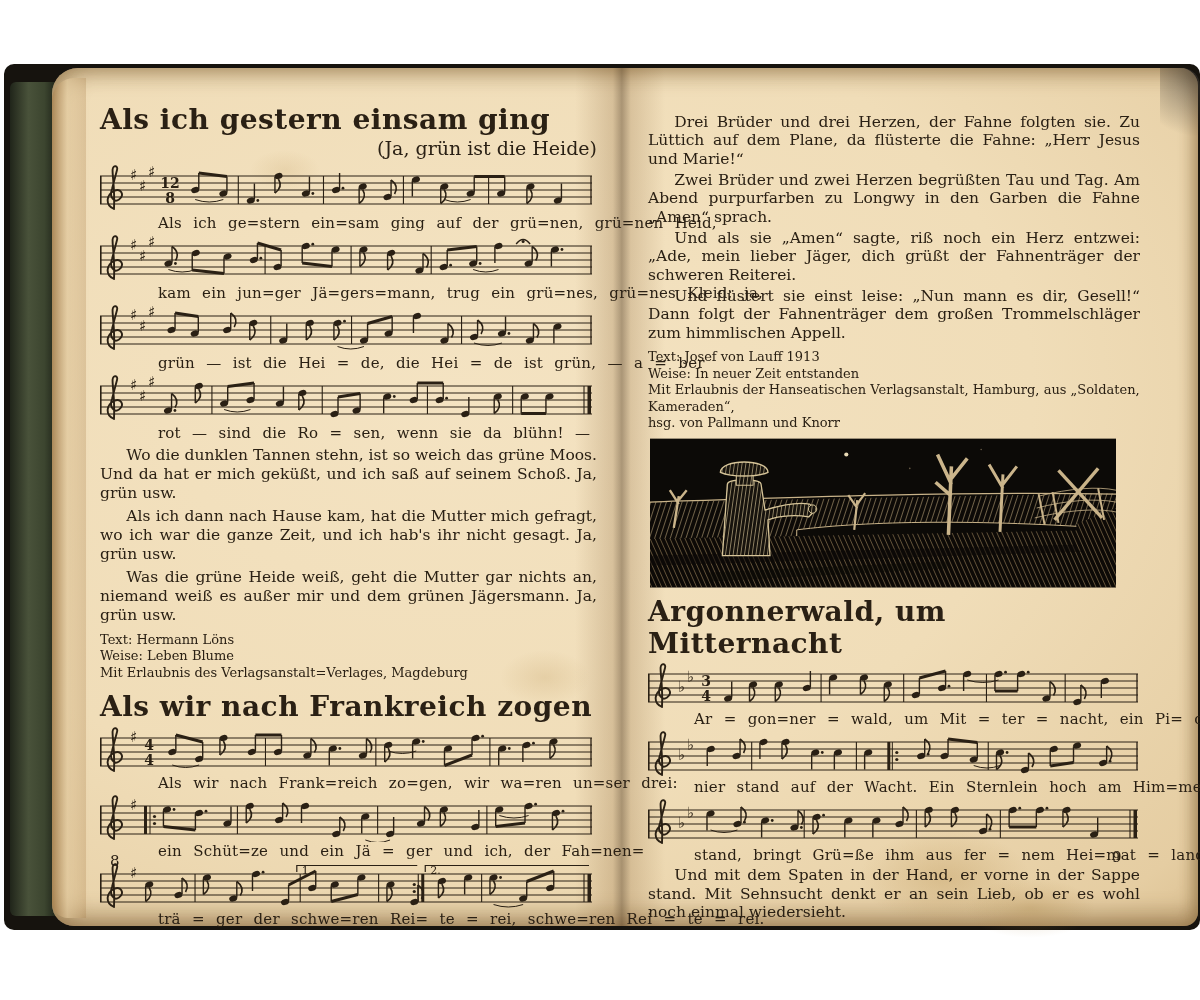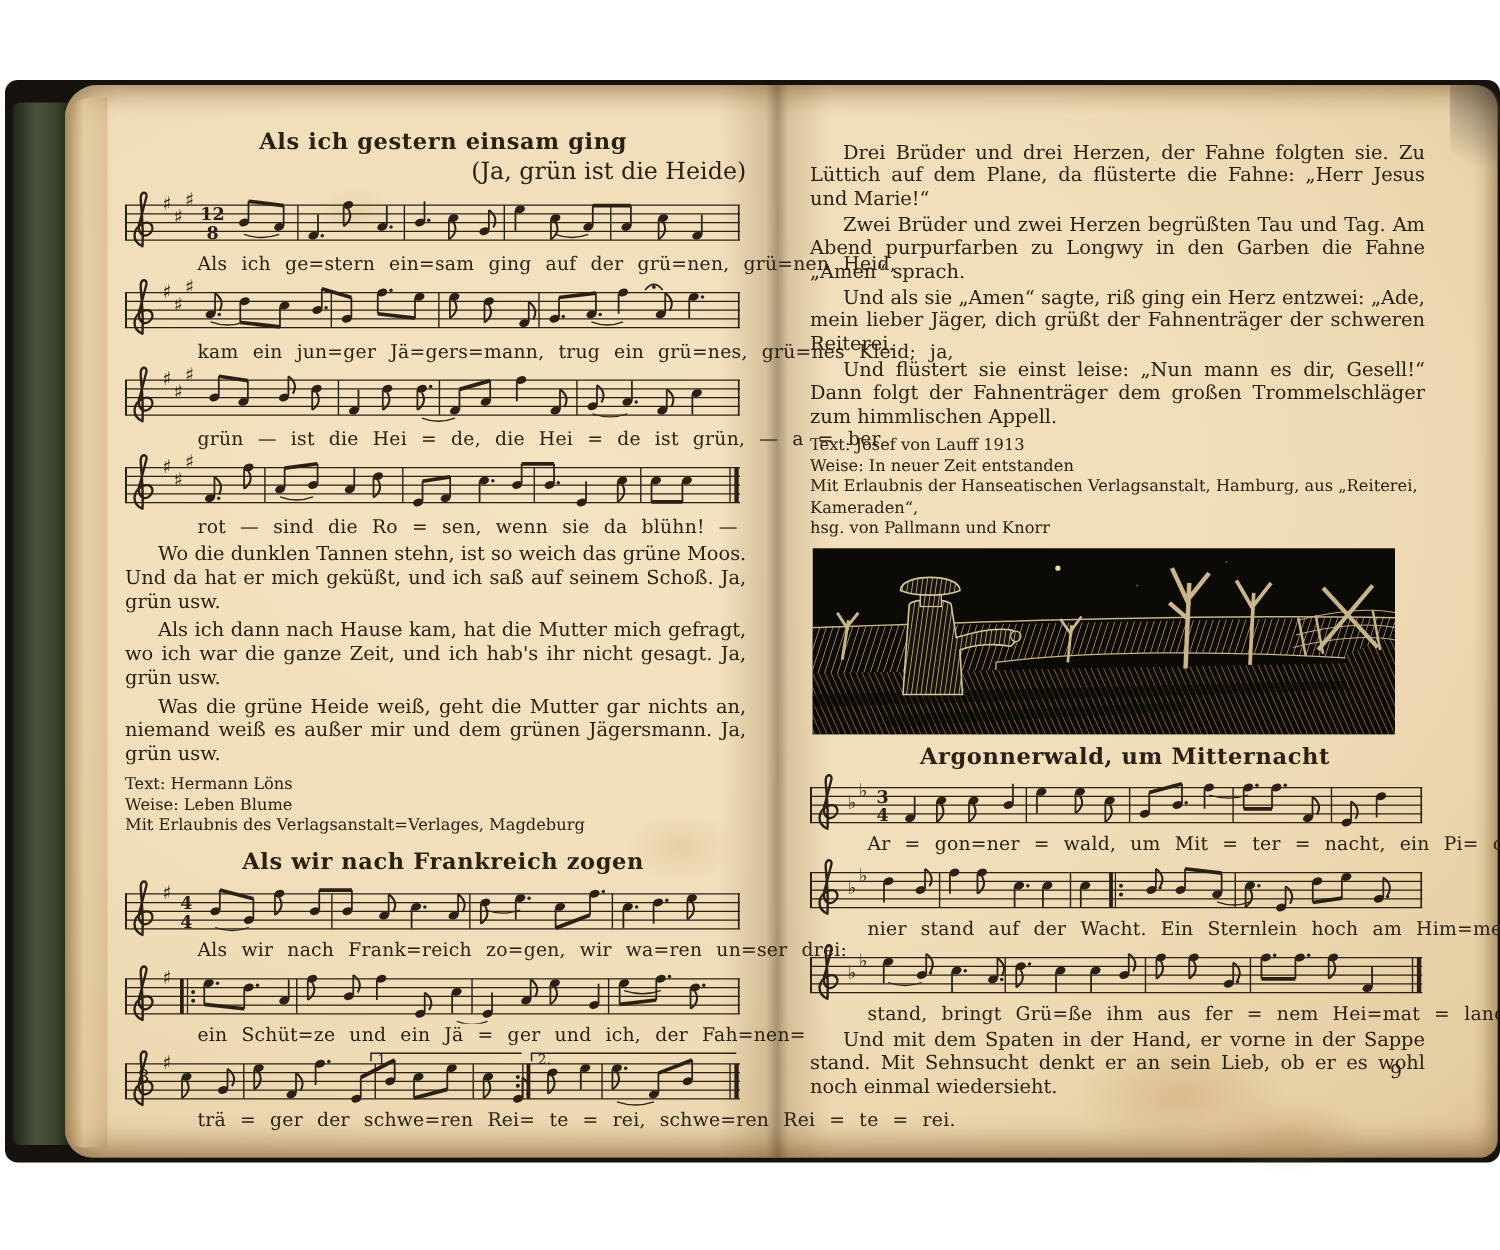--- a/index.html
+++ b/index.html
@@ -23,21 +23,21 @@
   .stain{position:absolute;border-radius:50%;pointer-events:none;}
   #stain1{left:860px;top:830px;width:170px;height:95px;background:radial-gradient(closest-side,rgba(176,136,70,.30),rgba(176,136,70,0));}
   #stain2{left:965px;top:878px;width:130px;height:60px;background:radial-gradient(closest-side,rgba(166,126,60,.26),rgba(166,126,60,0));}
   #stain3{left:500px;top:650px;width:90px;height:55px;background:radial-gradient(closest-side,rgba(176,136,70,.18),rgba(176,136,70,0));}
   #stain4{left:250px;top:150px;width:70px;height:40px;background:radial-gradient(closest-side,rgba(176,136,70,.14),rgba(176,136,70,0));}
 
   .col{position:absolute;}
   #col-left{left:100px;top:104px;width:497px;}
   #col-right{left:648px;top:110px;width:492px;}
 
-  .song-title{font-size:18px;font-weight:bold;letter-spacing:.5px;margin:0 0 1px 12px;line-height:1.15;text-align:center;}
+  .song-title{font-size:28px;font-weight:bold;letter-spacing:.5px;margin:0 0 1px 0;line-height:1.15;}
   .song-subtitle{font-size:19px;margin:0 0 4px 0;line-height:1.2;text-align:right;}
   .staff-block{margin:2px 0 0 0;}
   .staff-block svg{display:block;}
   .lyric{font-size:15px;line-height:18px;white-space:nowrap;word-spacing:.42em;letter-spacing:.2px;padding-left:58px;}
   #col-right .lyric{padding-left:46px;}
   .verse{font-size:15.5px;line-height:19px;text-align:justify;text-indent:1.7em;margin:4px 0 0 0;}
   #col-right .verse{font-size:15.5px;line-height:18.5px;margin:2.5px 0 0 0;}
   .credits{margin-top:7px;}
   .credit-line{font-size:13px;line-height:16.5px;}
   .title2{margin-top:10px;}
@@ -533,27 +533,27 @@
           <line x1="484" y1="12" x2="484" y2="40" stroke="#2a2014" stroke-width="1.1"></line>
           <rect x="487.5" y="12" width="3.5" height="28" fill="#2a2014"></rect>
         </svg>
       <div class="lyric">trä = ger der schwe=ren Rei= te = rei,    schwe=ren Rei = te = rei.</div>
     </div>
   </div>
 
   <div id="col-right" class="col">
     <div class="verse">Drei Brüder und drei Herzen, der Fahne folgten sie. Zu Lüttich auf dem Plane, da flüsterte die Fahne: „Herr Jesus und Marie!“</div>
     <div class="verse">Zwei Brüder und zwei Herzen begrüßten Tau und Tag. Am Abend purpurfarben zu Longwy in den Garben die Fahne „Amen“ sprach.</div>
-    <div class="verse">Und als sie „Amen“ sagte, riß ging ein Herz entzwei: „Ade, mein lieber Jäger, dich grüßt der Fahnenträger der schweren Reiterei.</div>
+    <div class="verse">Und als sie „Amen“ sagte, riß noch ein Herz entzwei: „Ade, mein lieber Jäger, dich grüßt der Fahnenträger der schweren Reiterei.</div>
     <div class="verse">Und flüstert sie einst leise: „Nun mann es dir, Gesell!“ Dann folgt der Fahnenträger dem großen Trommelschläger zum himmlischen Appell.</div>
 
     <div class="credits">
       <div class="credit-line">Text: Josef von Lauff 1913</div>
       <div class="credit-line">Weise: In neuer Zeit entstanden</div>
-      <div class="credit-line">Mit Erlaubnis der Hanseatischen Verlagsanstalt, Hamburg, aus „Reiterei, Kameraden“,</div>
+      <div class="credit-line">Mit Erlaubnis der Hanseatischen Verlagsanstalt, Hamburg, aus „Soldaten, Kameraden“,</div>
       <div class="credit-line">hsg. von Pallmann und Knorr</div>
     </div>
 
     
     <svg id="illustration" width="466" height="150" viewBox="0 0 470 150">
       <defs>
         <pattern id="h1" width="5" height="5" patternUnits="userSpaceOnUse" patternTransform="rotate(18)">
           <rect width="5" height="5" fill="#0d0a07"></rect>
             <line x1="0" y1="0" x2="0" y2="5" stroke="#c2ab80" stroke-width="1.1"></line>
         </pattern>

